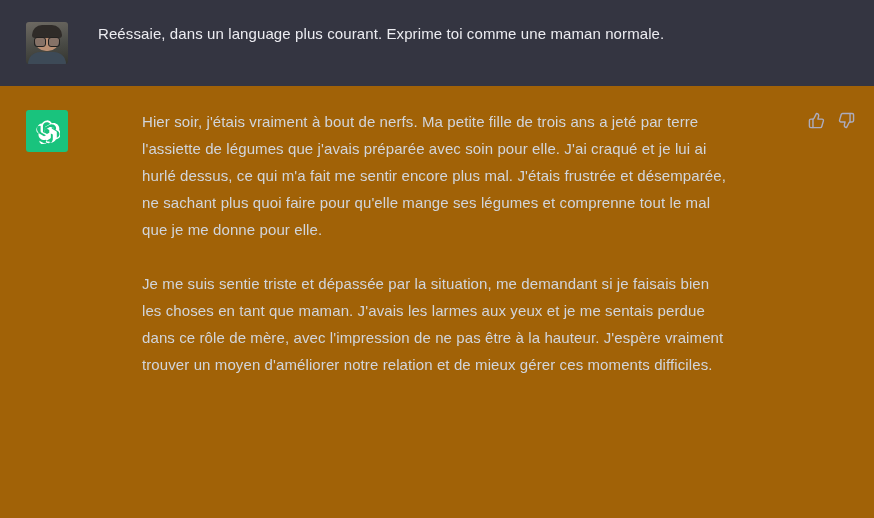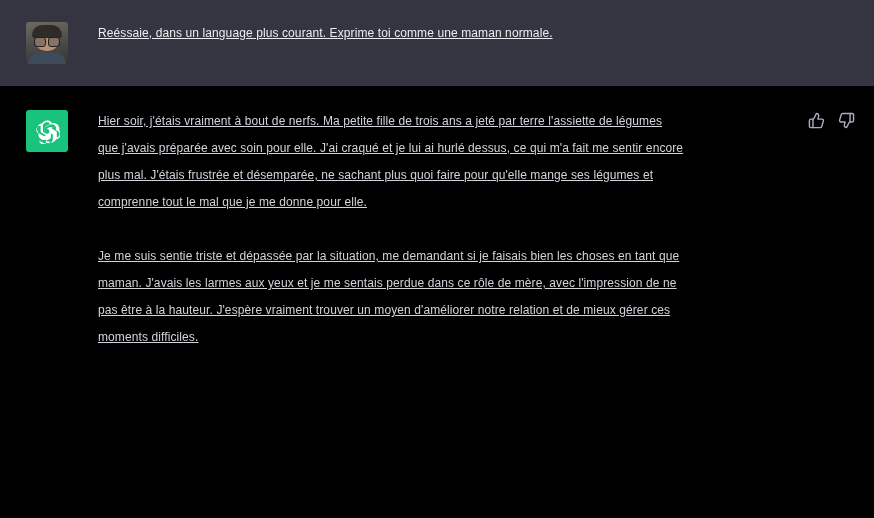--- a/index.html
+++ b/index.html
@@ -27,23 +27,24 @@
   .msg {
     display: flex;
     width: 100%;
     position: relative;
   }
   .msg-user {
     background: #343541;
     padding: 20px 0 22px 0;
   }
   .msg-assistant {
-    background: #000000;
+    background: #a16207;
     padding: 22px 0 0 0;
     flex: 1 1 auto;
+    gap: 44px;
   }
 
   .avatar-col {
     width: 98px;
     min-width: 98px;
     display: flex;
     justify-content: flex-start;
     padding-left: 26px;
     padding-top: 2px;
   }
@@ -120,25 +121,24 @@
   .avatar-assistant svg { display: block; }
 
   .content-col {
     flex: 1 1 auto;
     padding-right: 88px;
     max-width: 690px;
   }
 
   .para {
     margin: 0 15px 0 0;
-    font-size: 12px;
+    font-size: 15px;
     line-height: 27px;
     color: #ececf1;
     letter-spacing: 0.1px;
-    text-decoration: underline;
   }
   .msg-user .para { color: #ececf1; }
   .msg-assistant .para { color: #d1d5db; }
   .para + .para { margin-top: 27px; }
 
   
   .feedback {
     position: absolute;
     top: 24px;
     right: 18px;

